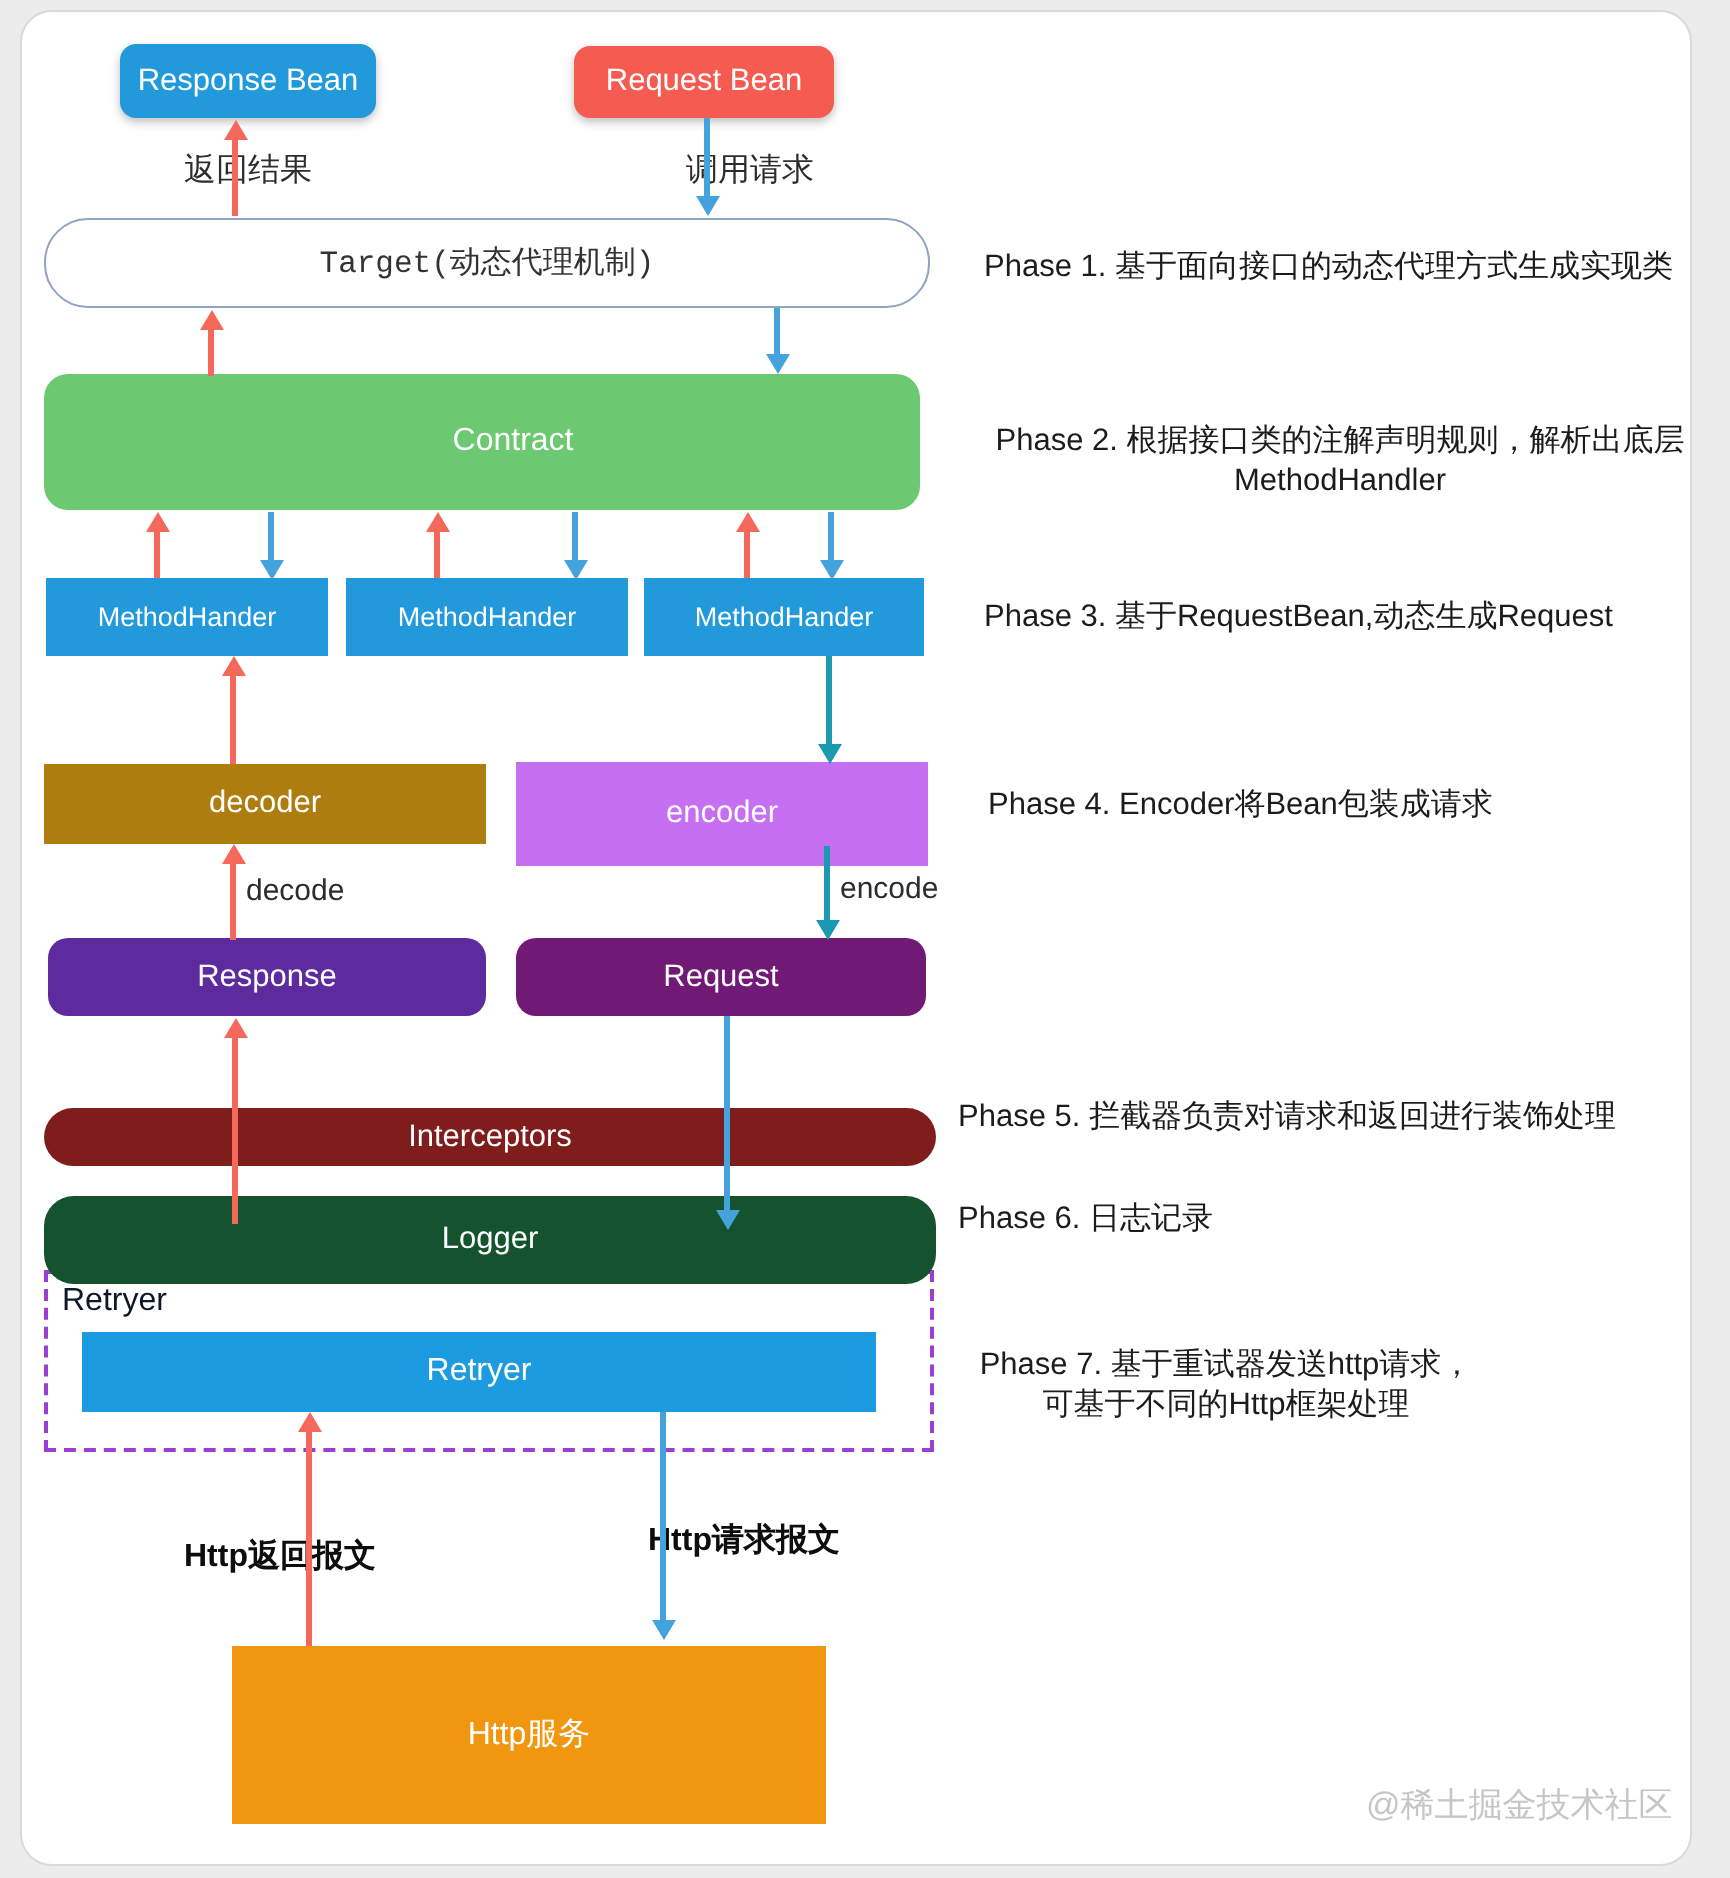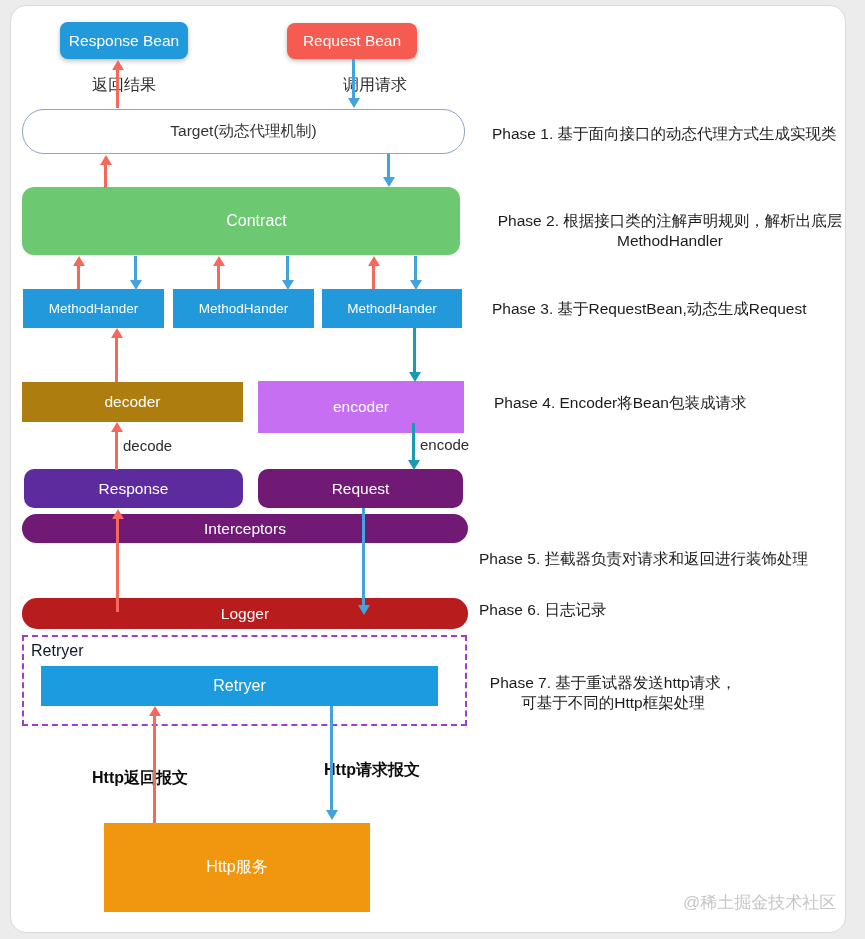--- a/index.html
+++ b/index.html
@@ -70,21 +70,21 @@
 
 <div class="arrow up" style="left: 111px; top: 60px; height: 48px; color: rgb(244, 105, 91);">
     <span class="head"></span>
     <span class="shaft"></span>
   </div>
 <div class="arrow down" style="left: 347px; top: 59px; height: 49px; color: rgb(68, 163, 221);">
     <span class="head"></span>
     <span class="shaft"></span>
   </div>
 
-<div class="box target-box t16" style="left: 22px; top: 109px; width: 443px; height: 45px; border-color: rgb(143, 163, 194);">Target(动态代理机制)</div>
+<div class="box target-box t16" style="left: 22px; top: 109px; width: 443px; height: 45px; border-color: rgb(143, 163, 194); font-family: Liberation Mono, monospace;">Target(动态代理机制)</div>
 
 <div class="arrow up" style="left: 99px; top: 155px; height: 33px; color: rgb(244, 105, 91);">
     <span class="head"></span>
     <span class="shaft"></span>
   </div>
 <div class="arrow down" style="left: 382px; top: 154px; height: 33px; color: rgb(68, 163, 221);">
     <span class="head"></span>
     <span class="shaft"></span>
   </div>
 
@@ -148,40 +148,40 @@
 
 <div class="arrow up" style="left: 111px; top: 509px; height: 103px; color: rgb(244, 105, 91);">
     <span class="head"></span>
     <span class="shaft"></span>
   </div>
 <div class="arrow down" style="left: 357px; top: 508px; height: 107px; color: rgb(68, 163, 221);">
     <span class="head"></span>
     <span class="shaft"></span>
   </div>
 
-<div class="box pill t16" style="left: 22px; top: 514px; width: 446px; height: 29px; background: #701a75; text-align: center;">Interceptors</div>
-<div class="box pill t16" style="left: 22px; top: 598px; width: 446px; height: 31px; background: #b91c1c;">Logger</div>
+<div class="box pill t16" style="left: 22px; top: 554px; width: 446px; height: 29px; background: #7f1d1d; text-align: center;">Interceptors</div>
+<div class="box pill t16" style="left: 22px; top: 598px; width: 446px; height: 44px; background: #14532d;">Logger</div>
 
 <div class="dashed-box" style="left: 22px; top: 635px; width: 445px; height: 91px; border-color: rgb(155, 63, 209);"></div>
 <div class="lbl" style="left:31px;top:642px;font-size:16px;color:#0f172a;">Retryer</div>
 <div class="box t17" style="left: 41px; top: 666px; width: 397px; height: 40px; background: rgb(28, 155, 224);">Retryer</div>
 
 <div class="arrow up" style="left: 148px; top: 706px; height: 117px; color: rgb(244, 105, 91);">
     <span class="head"></span>
     <span class="shaft"></span>
   </div>
 <div class="arrow down" style="left: 325px; top: 706px; height: 114px; color: rgb(68, 163, 221);">
     <span class="head"></span>
     <span class="shaft"></span>
   </div>
 
 <div class="lbl bold" style="left:92px;top:768px;font-size:16px;">Http返回报文</div>
 <div class="lbl bold" style="left:324px;top:760px;font-size:16px;">Http请求报文</div>
 
-<div class="box t17" style="left: 104px; top: 823px; width: 266px; height: 89px; background: rgb(240, 151, 15);">Http服务</div>
+<div class="box t17" style="left: 116px; top: 823px; width: 297px; height: 89px; background: rgb(240, 151, 15);">Http服务</div>
 
 <div class="phase" style="left:492px;top:124px;">Phase 1. 基于面向接口的动态代理方式生成实现类</div>
 
 <div class="phase center" style="left:476px;top:211px;width:388px;">
   <div>Phase 2. 根据接口类的注解声明规则，解析出底层</div>
   <div>MethodHandler</div>
 </div>
 
 <div class="phase" style="left:492px;top:299px;">Phase 3. 基于RequestBean,动态生成Request</div>
 

